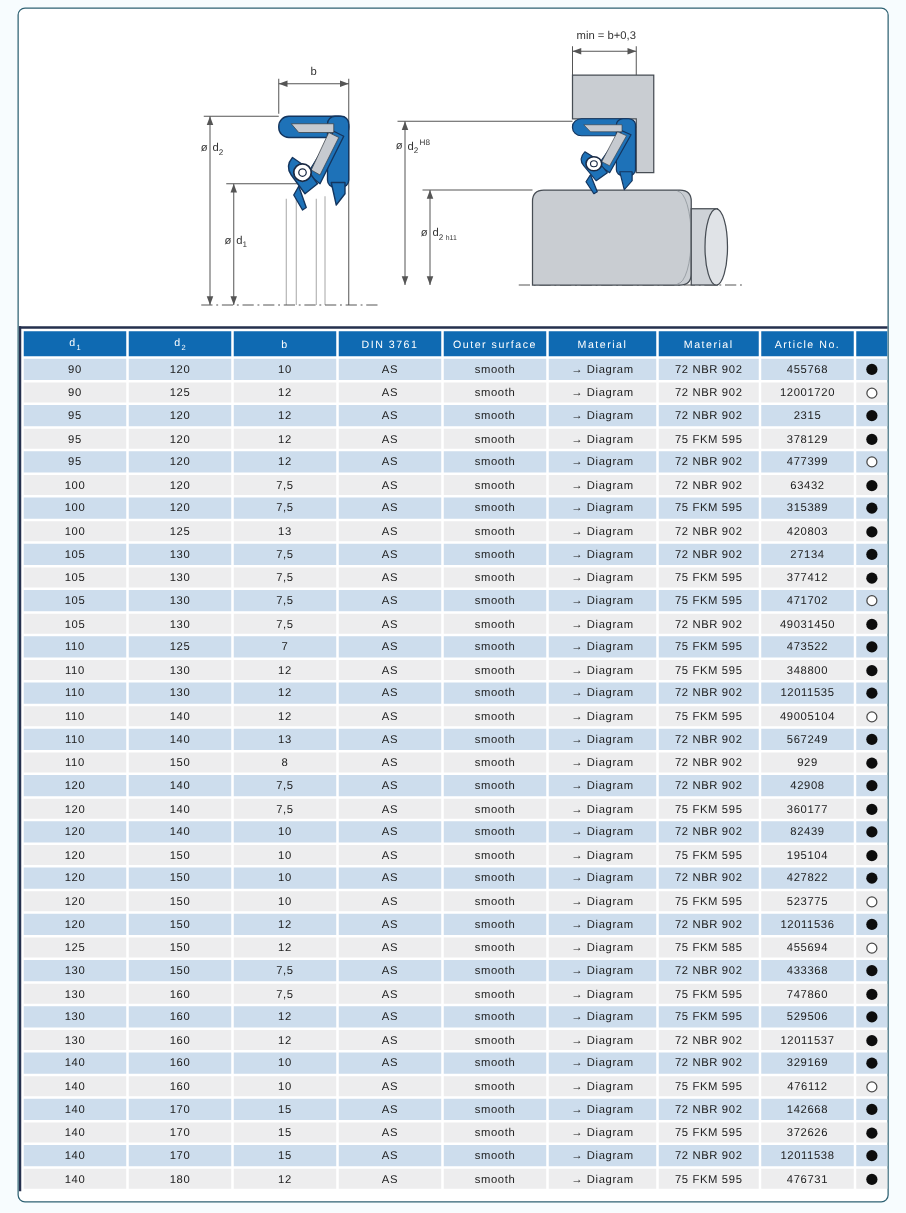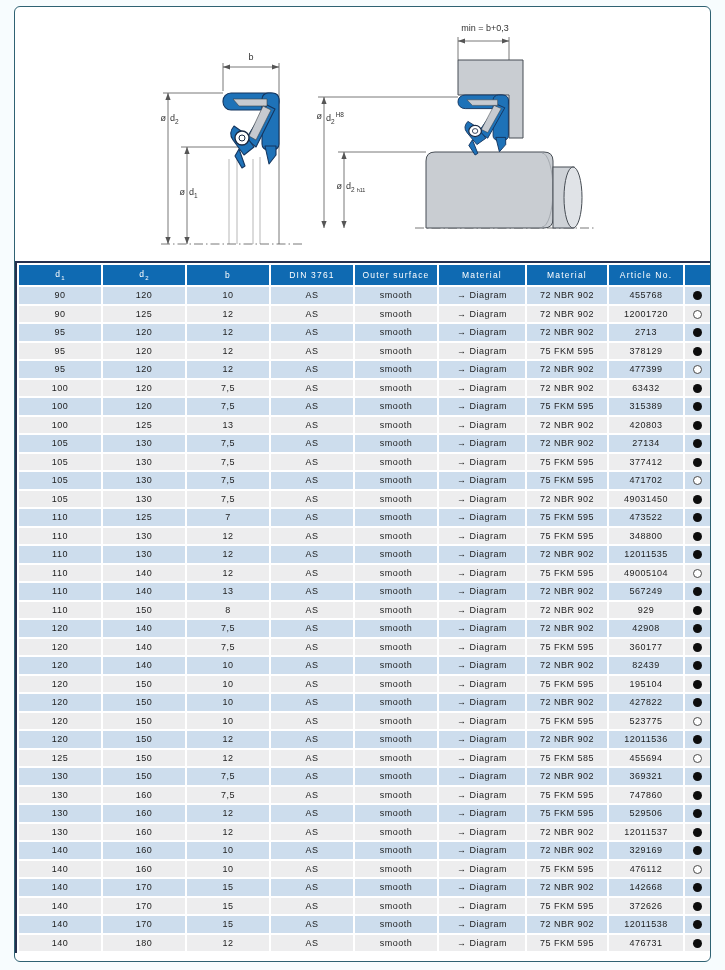--- a/index.html
+++ b/index.html
@@ -185,21 +185,21 @@
             <td><span class="dot open"></span></td>
           </tr>
           <tr class="odd">
             <td>95</td>
             <td>120</td>
             <td>12</td>
             <td>AS</td>
             <td>smooth</td>
             <td>→ Diagram</td>
             <td>72 NBR 902</td>
-            <td>2713</td>
+            <td>2315</td>
             <td><span class="dot filled"></span></td>
           </tr>
           <tr class="even">
             <td>95</td>
             <td>120</td>
             <td>12</td>
             <td>AS</td>
             <td>smooth</td>
             <td>→ Diagram</td>
             <td>75 FKM 595</td>
@@ -449,21 +449,21 @@
             <td><span class="dot open"></span></td>
           </tr>
           <tr class="odd">
             <td>130</td>
             <td>150</td>
             <td>7,5</td>
             <td>AS</td>
             <td>smooth</td>
             <td>→ Diagram</td>
             <td>72 NBR 902</td>
-            <td>369321</td>
+            <td>433368</td>
             <td><span class="dot filled"></span></td>
           </tr>
           <tr class="even">
             <td>130</td>
             <td>160</td>
             <td>7,5</td>
             <td>AS</td>
             <td>smooth</td>
             <td>→ Diagram</td>
             <td>75 FKM 595</td>

